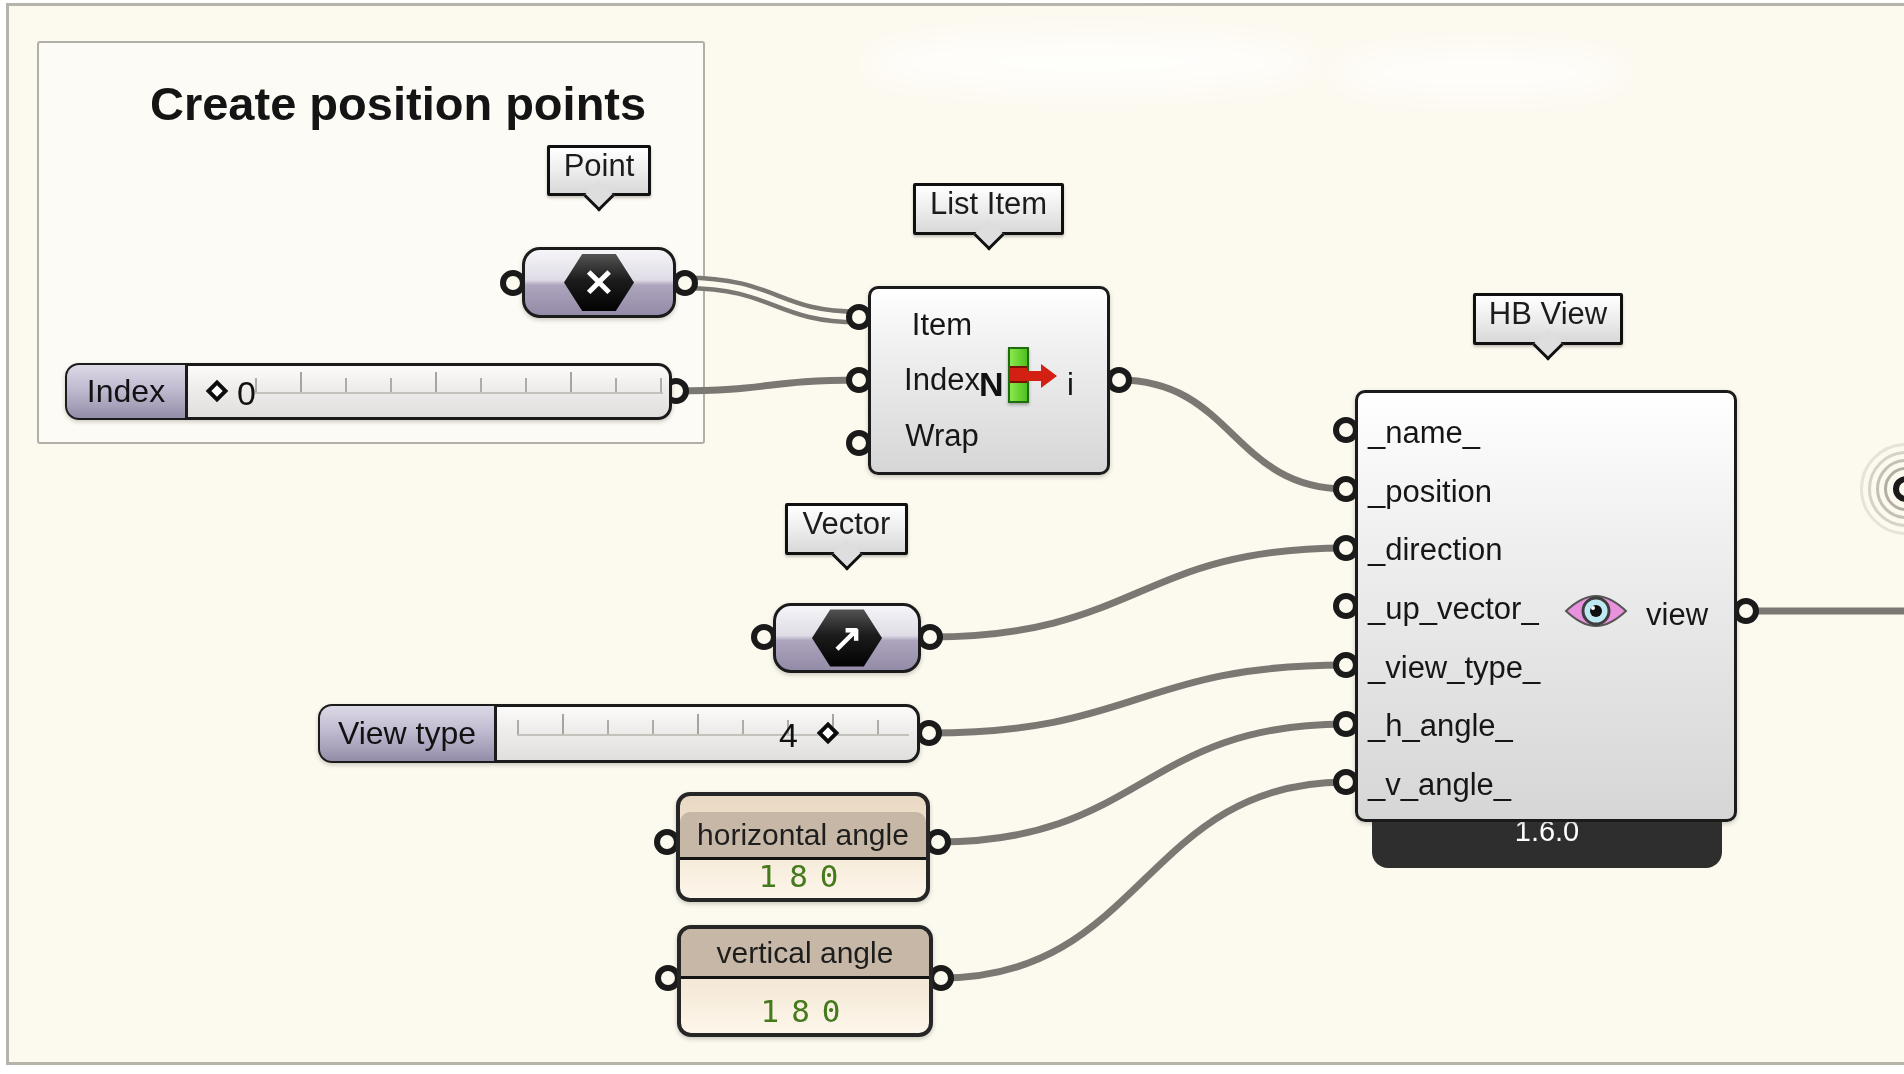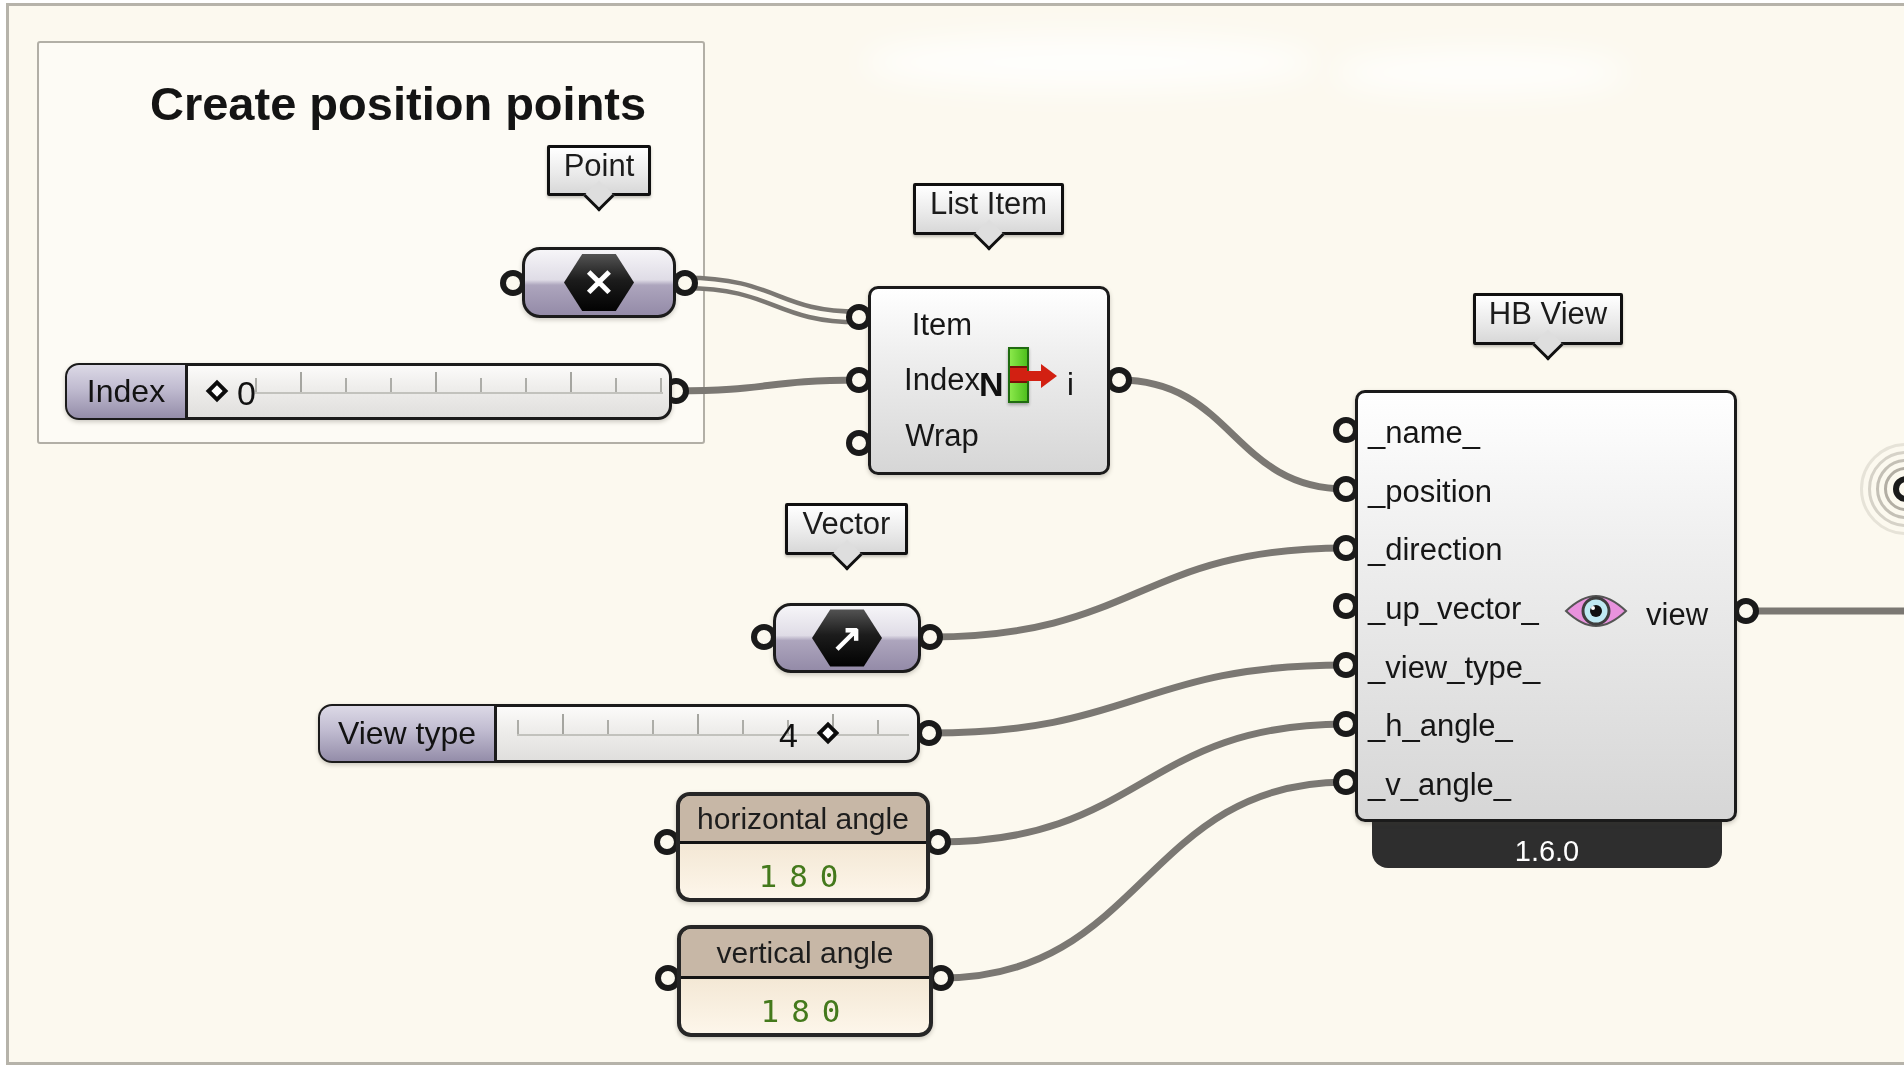--- a/index.html
+++ b/index.html
@@ -69,21 +69,21 @@
     background:linear-gradient(180deg,#ffffff 0%,#ebebeb 55%,#d8d8d8 100%);
     display:flex; align-items:flex-start; justify-content:center;
     font-size:31px; color:#1c1c1c; box-shadow:0 2px 3px rgba(60,55,45,0.3); }
   .tip-arrow { position:absolute; bottom:-14px; left:calc(50% - 11px); width:22px; height:22px;
     background:#dedede; border-right:3px solid #101010; border-bottom:3px solid #101010;
     transform:rotate(45deg); }
 
   .footer-tag { position:absolute; left:1372px; top:810px; width:350px; height:58px;
     background:#2e2e2e; border-radius:8px 8px 16px 16px; z-index:4;
     display:flex; align-items:flex-end; justify-content:center;
-    color:#ffffff; font-size:29px; padding-bottom:0; }
+    color:#ffffff; font-size:29px; padding-bottom:20px; }
 
   .ripple { position:absolute; border:3px solid; border-radius:50%; z-index:4; }
 </style>
 </head>
 <body>
 
 <div id="stage">
 
   <div class="canvas"></div>
 
@@ -200,21 +200,21 @@
     <svg width="64" height="36" style="position:absolute; left:206px; top:200px;">
       <path d="M2,18 Q18,3 32,3 Q46,3 62,18 Q46,33 32,33 Q18,33 2,18 Z" fill="#e892dd" stroke="#555555" stroke-width="2"></path>
       <circle cx="32" cy="18" r="13" fill="#bfe9f2" stroke="#3e3e3e" stroke-width="3"></circle>
       <circle cx="32" cy="18" r="6" fill="#101010"></circle>
       <circle cx="29" cy="15" r="2" fill="#ffffff"></circle>
     </svg>
     <span class="row-label" style="position:absolute; left:288px; top:204px;">view</span>
   </div>
 
   <div class="comp panel" style="left:676px; top:792px; width:254px; height:110px;">
-    <div class="panel-head" style="height:48px;">horizontal angle</div>
+    <div class="panel-head" style="height:48px;margin-top:16px;">horizontal angle</div>
     <div class="panel-value" style="top:62px;">180</div>
   </div>
 
   <div class="comp panel" style="left:677px; top:925px; width:256px; height:112px;">
     <div class="panel-head" style="height:50px;">vertical angle</div>
     <div class="panel-value" style="top:64px;">180</div>
   </div>
 
   <div class="tip" style="left:547px; top:145px; width:104px; height:51px;">
     <span>Point</span>

